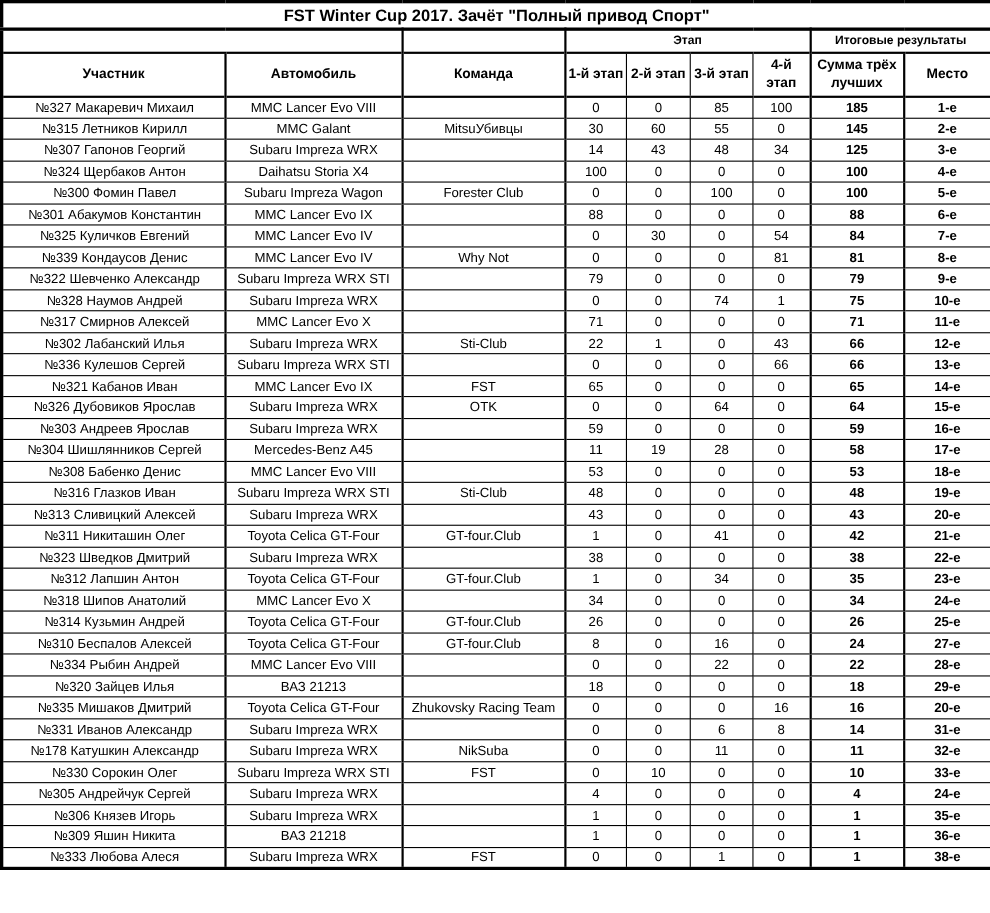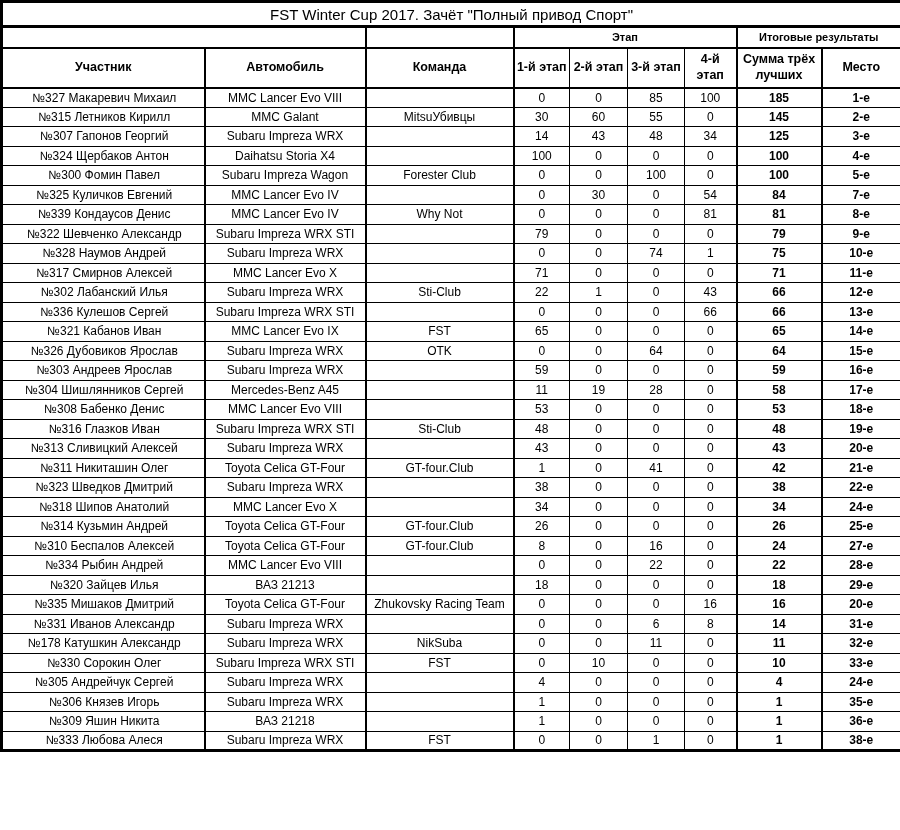--- a/index.html
+++ b/index.html
@@ -19,21 +19,21 @@
     border: 1px solid #000;
     overflow: hidden;
     white-space: nowrap;
     vertical-align: middle;
     text-align: center;
   }
   
   .title-row th {
     height: 25px;
     font-size: 15px;
-    font-weight: normal;
+    font-weight: bold;
     border-bottom: 3px solid #000;
   }
   
   .group-row th {
     height: 21px;
     font-size: 11px;
     font-weight: bold;
   }
   
   .header-row th {
@@ -143,20 +143,31 @@
         <td class="c-car bl2">Subaru Impreza Wagon</td>
         <td class="c-team bl2">Forester Club</td>
         <td class="c-stage bl2">0</td>
         <td class="c-stage">0</td>
         <td class="c-stage">100</td>
         <td class="c-stage">0</td>
         <td class="c-sum bl2">100</td>
         <td class="c-place bl2">5-е</td>
       </tr>
       <tr>
+        <td class="c-participant">№301 Абакумов Константин</td>
+        <td class="c-car bl2">MMC Lancer Evo IX</td>
+        <td class="c-team bl2"></td>
+        <td class="c-stage bl2">88</td>
+        <td class="c-stage">0</td>
+        <td class="c-stage">0</td>
+        <td class="c-stage">0</td>
+        <td class="c-sum bl2">88</td>
+        <td class="c-place bl2">6-е</td>
+      </tr>
+      <tr>
         <td class="c-participant">№325 Куличков Евгений</td>
         <td class="c-car bl2">MMC Lancer Evo IV</td>
         <td class="c-team bl2"></td>
         <td class="c-stage bl2">0</td>
         <td class="c-stage">30</td>
         <td class="c-stage">0</td>
         <td class="c-stage">54</td>
         <td class="c-sum bl2">84</td>
         <td class="c-place bl2">7-е</td>
       </tr>
@@ -319,20 +330,31 @@
         <td class="c-car bl2">Subaru Impreza WRX</td>
         <td class="c-team bl2"></td>
         <td class="c-stage bl2">38</td>
         <td class="c-stage">0</td>
         <td class="c-stage">0</td>
         <td class="c-stage">0</td>
         <td class="c-sum bl2">38</td>
         <td class="c-place bl2">22-е</td>
       </tr>
       <tr>
+        <td class="c-participant">№312 Лапшин Антон</td>
+        <td class="c-car bl2">Toyota Celica GT-Four</td>
+        <td class="c-team bl2">GT-four.Club</td>
+        <td class="c-stage bl2">1</td>
+        <td class="c-stage">0</td>
+        <td class="c-stage">34</td>
+        <td class="c-stage">0</td>
+        <td class="c-sum bl2">35</td>
+        <td class="c-place bl2">23-е</td>
+      </tr>
+      <tr>
         <td class="c-participant">№318 Шипов Анатолий</td>
         <td class="c-car bl2">MMC Lancer Evo X</td>
         <td class="c-team bl2"></td>
         <td class="c-stage bl2">34</td>
         <td class="c-stage">0</td>
         <td class="c-stage">0</td>
         <td class="c-stage">0</td>
         <td class="c-sum bl2">34</td>
         <td class="c-place bl2">24-е</td>
       </tr>

